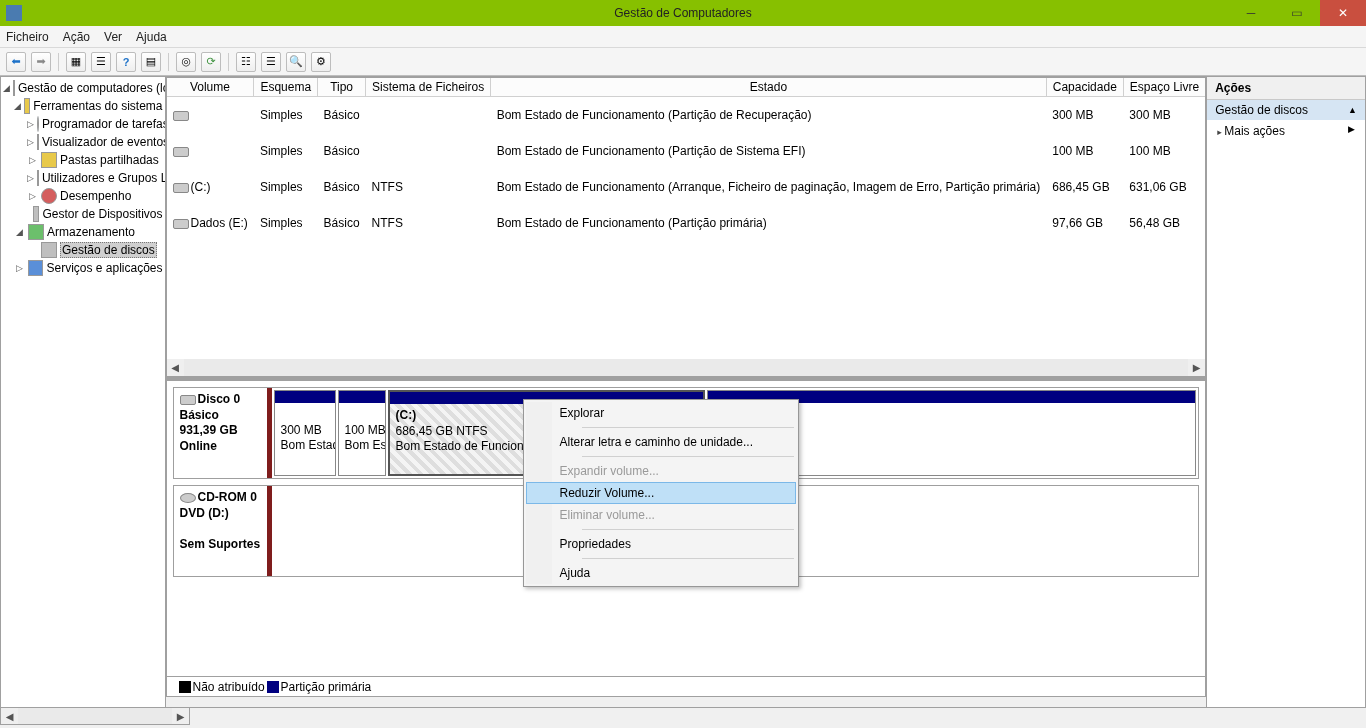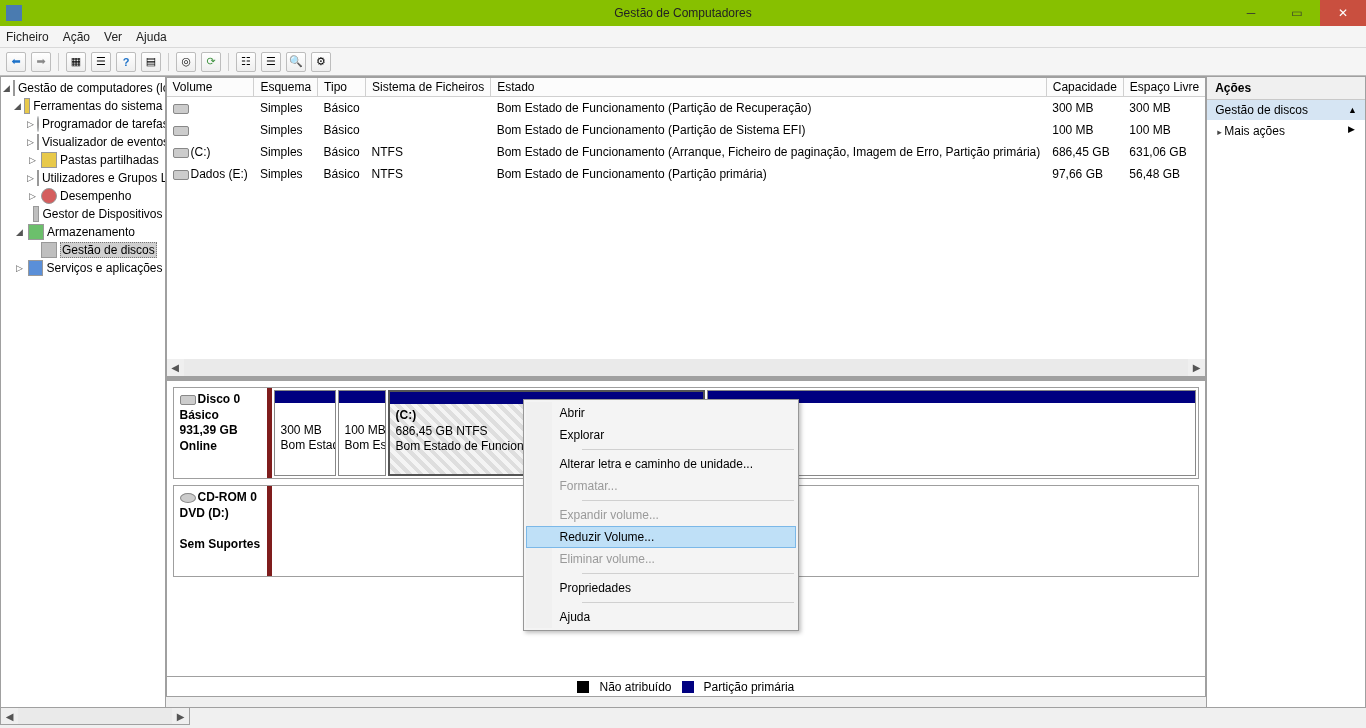--- a/index.html
+++ b/index.html
@@ -34,22 +34,22 @@
 .ticon.red{background:#d45d5d; border-radius:50%;}
 .ticon.green{background:#6cbf6c;}
 .ticon.disk{background:#bfbfbf;}
 .tree-item.selected span.lbl { background:#cfcfcf; border:1px dotted #777; padding:0 1px; }
 
 .main { flex:1; display:flex; flex-direction:column; border-top:1px solid #a0a0a0; border-bottom:1px solid #a0a0a0; }
 .actions { width:184px; background:#fff; border:1px solid #a0a0a0; overflow:hidden; }
 
 .grid { flex:1; background:#fff; border:1px solid #a0a0a0; position:relative; }
 .grid table { width:100%; border-collapse:collapse; }
-.grid th { text-align:left; font-weight:normal; padding:2px 6px; background:#fcfcfc; border-right:1px solid #d0d0d0; border-bottom:1px solid #d0d0d0; white-space:nowrap; }
-.grid td { padding:4px 6px; white-space:nowrap; }
+.grid th { text-align:center; font-weight:normal; padding:2px 6px; background:#fcfcfc; border-right:1px solid #d0d0d0; border-bottom:1px solid #d0d0d0; white-space:nowrap; }
+.grid td { padding:11px 6px; white-space:nowrap; }
 .diskicon { display:inline-block; width:16px; height:10px; background:#ccc; border:1px solid #888; border-radius:2px; vertical-align:middle; margin-right:2px; }
 
 .grid-scroll { position:absolute; bottom:0; left:0; right:0; height:17px; background:#efefef; display:flex; align-items:center; }
 .grid-scroll .arrow{ width:17px; height:17px; background:#efefef; display:flex; align-items:center; justify-content:center; color:#555; font-size:10px;}
 .grid-scroll .track{ flex:1; height:17px; background:#eaeaea; }
 
 
 .diskmap { background:#fff; border:1px solid #a0a0a0; border-top:4px solid #a0a0a0; padding:6px; position:relative; height:300px;}
 .diskrow { display:flex; border:1px solid #9f9f9f; margin-bottom:6px; background:#fff;}
 .diskinfo { width:98px; padding:4px 6px; line-height:1.3; border-right:5px solid #7f1d1d;font-weight:bold;}
@@ -62,21 +62,21 @@
 
 
 .ctx { position:absolute; background:#f4f4f4; border:1px solid #979797; box-shadow:2px 2px 4px rgba(0,0,0,.25); width:276px; padding:2px; z-index:50;}
 .ctx-pad { border-left:26px solid #f0f0f0; }
 .ctx-item { padding:4px 16px 4px 8px; margin-left:-26px; padding-left:34px; position:relative;}
 .ctx-item.hover { background:#bfe0f7; border:1px solid #7bb8e8; padding:3px 15px 3px 33px; }
 .ctx-item.disabled { color:#9a9a9a; }
 .ctx-sep { height:1px; background:#d0d0d0; margin:3px 2px 3px 30px; }
 
 
-.legend { height:20px; background:#fff; border:1px solid #a0a0a0; border-top:none; display:flex; align-items:center; padding:0 12px; gap:10px;justify-content:center;}
+.legend { height:20px; background:#fff; border:1px solid #a0a0a0; border-top:none; display:flex; align-items:center; padding:0 12px; gap:2px;}
 .legend .sw { width:12px; height:12px; display:inline-block; }
 
 
 .act-hdr { background:#f0f0f0; border-bottom:1px solid #c9c9c9; padding:4px 8px; font-weight:bold; }
 .act-sec { background:#d6e5f3; padding:3px 8px; display:flex; justify-content:space-between; align-items:center;}
 .act-itm { padding:4px 10px; }
 .act-itm::before{content:"▸ "; color:#444; font-size:9px;}
 
 .bottom-scroll { height:17px; background:#efefef; border:1px solid #a0a0a0; border-top:none; display:flex; }
 .bottom-scroll .arrow{ width:17px; display:flex; align-items:center; justify-content:center; color:#555; font-size:10px;}
@@ -277,25 +277,23 @@
         <div class="diskinfo">
           <span class="diskicon" style="border-radius:50%;"></span><b>CD-ROM 0</b><br>
           <span>DVD (D:)</span><br><br>
           <span>Sem Suportes</span>
         </div>
         <div class="pmap"></div>
       </div>
 
       <div class="ctx" style="left:356px; top:18px;">
         <div class="ctx-pad">
-          <div class="ctx-item">Abrir</div>
           <div class="ctx-item">Explorar</div>
           <div class="ctx-sep"></div>
           <div class="ctx-item">Alterar letra e caminho de unidade...</div>
-          <div class="ctx-item disabled">Formatar...</div>
           <div class="ctx-sep"></div>
           <div class="ctx-item disabled">Expandir volume...</div>
           <div class="ctx-item hover">Reduzir Volume...</div>
           <div class="ctx-item disabled">Eliminar volume...</div>
           <div class="ctx-sep"></div>
           <div class="ctx-item">Propriedades</div>
           <div class="ctx-sep"></div>
           <div class="ctx-item">Ajuda</div>
         </div>
       </div>

